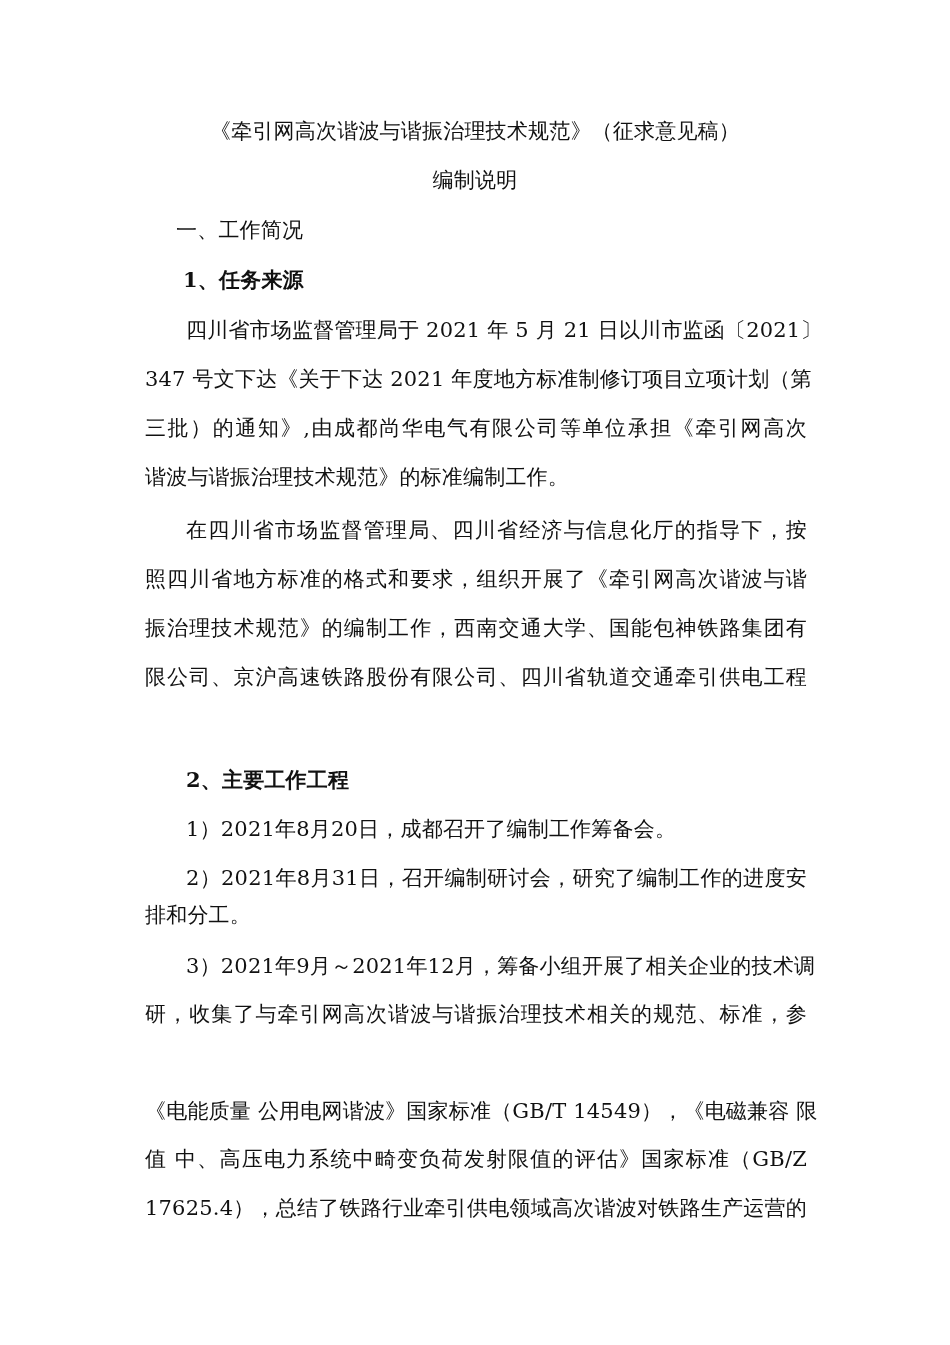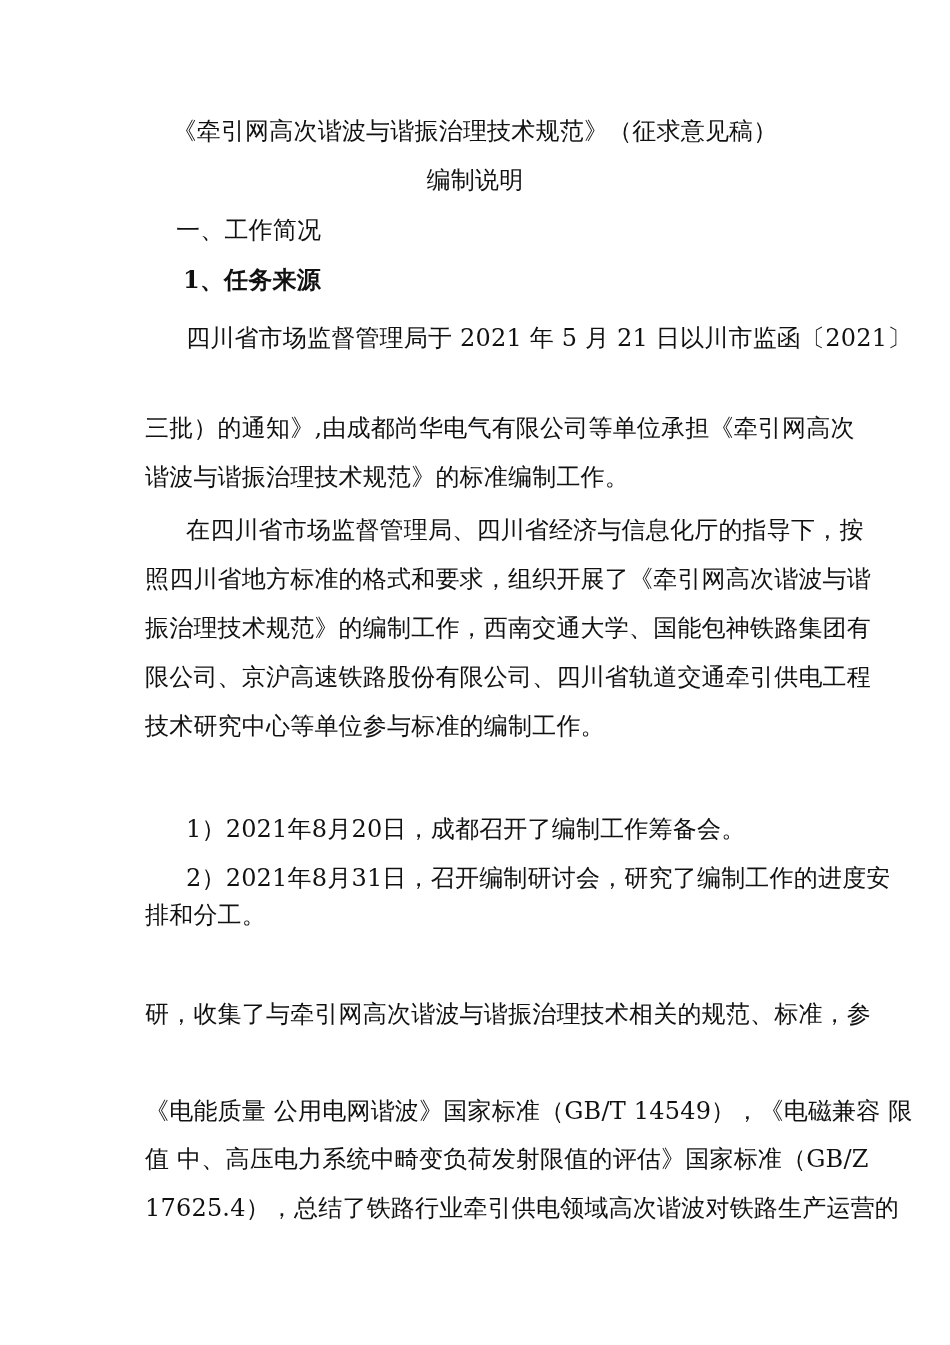--- a/index.html
+++ b/index.html
@@ -1,51 +1,53 @@
 <!DOCTYPE html>
 <html><head>
 <meta charset="utf-8">
 <style>
   html, body { margin: 0; padding: 0; background: #ffffff; }
   body { width: 950px; height: 1345px; position: relative; overflow: hidden;
          font-family: "DejaVu Serif", "Liberation Serif", serif; color: #111111; }
   .page { position: absolute; left: 0; top: 0; width: 950px; height: 1345px; background: #ffffff; }
-  .line { position: absolute; left: 145px; width: 662px; font-size: 24px; line-height: 28px;
+  .line { position: absolute; left: 145px; width: 662px; font-size: 21px; line-height: 28px;
           white-space: nowrap; text-align: justify; text-align-last: justify; letter-spacing: 0.2px; }
   .center { left: 0; width: 950px; text-align: center; text-align-last: center; }
   .indent { left: 186px; width: 621px; }
   .free { text-align: left; text-align-last: left; }
   .bold { font-weight: bold; }
 </style>
 </head>
 <body>
 
 <div class="page">
 
   <div class="line center" style="top:117px;">《牵引网高次谐波与谐振治理技术规范》（征求意见稿）</div>
   <div class="line free" style="top:216px; left:176px;">一、工作简况</div>
 
   <div class="line center" style="top:166px;">编制说明</div>
 
   <div class="line free bold" style="top:266px; left:183px;">1、任务来源</div>
 
-  <div class="line indent" style="top:316px;margin-top:8px;">四川省市场监督管理局于 2021 年 5 月 21 日以川市监函〔2021〕</div>
+  <div class="line indent" style="top:316px;">四川省市场监督管理局于 2021 年 5 月 21 日以川市监函〔2021〕</div>
+  <div class="line" style="top:365px;">347 号文下达《关于下达  2021 年度地方标准制修订项目立项计划（第</div>
   <div class="line free" style="top:463px;">谐波与谐振治理技术规范》的标准编制工作。</div>
   <div class="line" style="top:414px;">三批）的通知》,由成都尚华电气有限公司等单位承担《牵引网高次</div>
 
   <div class="line indent" style="top:516px;">在四川省市场监督管理局、四川省经济与信息化厅的指导下，按</div>
   <div class="line" style="top:565px;">照四川省地方标准的格式和要求，组织开展了《牵引网高次谐波与谐</div>
   <div class="line" style="top:614px;">振治理技术规范》的编制工作，西南交通大学、国能包神铁路集团有</div>
   <div class="line" style="top:663px;">限公司、京沪高速铁路股份有限公司、四川省轨道交通牵引供电工程</div>
-  <div class="line free" style="top:712px;">技术研究中心等单位参与标准的编制工作。</div>
 
+  <div class="line free bold" style="top:766px; left:186px;">2、主要工作工程</div>
 
   <div class="line free" style="top:815px; left:186px;">1）2021年8月20日，成都召开了编制工作筹备会。</div>
 
   <div class="line indent" style="top:864px;">2）2021年8月31日，召开编制研讨会，研究了编制工作的进度安</div>
   <div class="line free" style="top:901px;">排和分工。</div>
 
+  <div class="line indent" style="top:952px;">3）2021年9月～2021年12月，筹备小组开展了相关企业的技术调</div>
   <div class="line" style="top:1000px;">研，收集了与牵引网高次谐波与谐振治理技术相关的规范、标准，参</div>
   <div class="line" style="top:1097px;">《电能质量  公用电网谐波》国家标准（GB/T 14549），《电磁兼容  限</div>
   <div class="line" style="top:1145px;">值  中、高压电力系统中畸变负荷发射限值的评估》国家标准（GB/Z</div>
   <div class="line" style="top:1194px;">17625.4），总结了铁路行业牵引供电领域高次谐波对铁路生产运营的</div>
 
 </div>
 
 </body></html>

